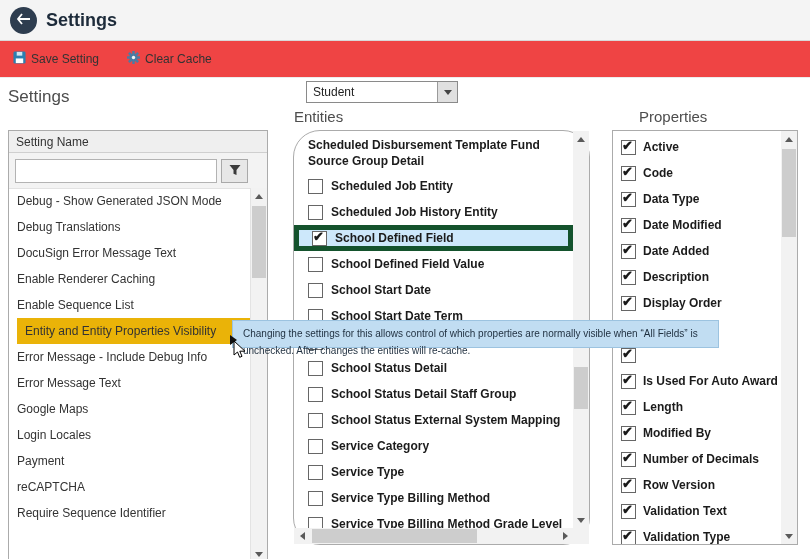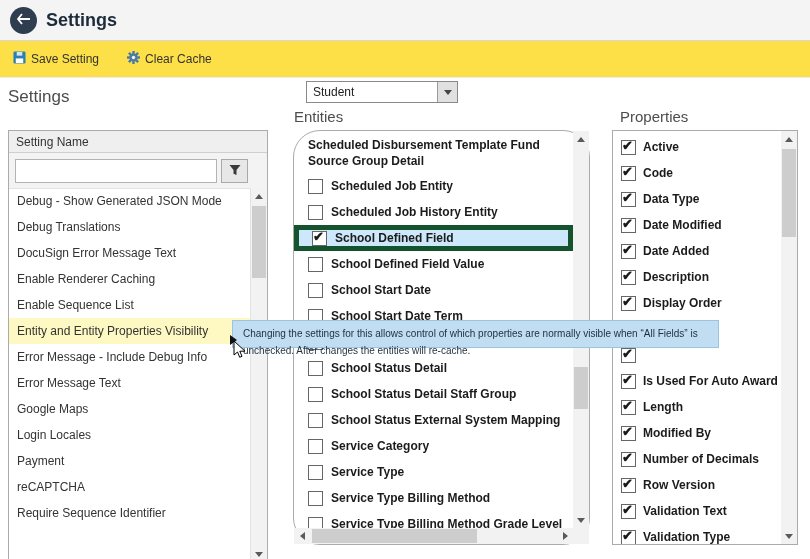--- a/index.html
+++ b/index.html
@@ -4,47 +4,47 @@
 <style>
   html,body{margin:0;padding:0;width:810px;height:559px;background:#fff;
     font-family:"Liberation Sans",sans-serif;position:relative;overflow:hidden;}
   
   #topbar{position:absolute;left:0;top:0;width:810px;height:41px;background:#f4f4f4;
     border-bottom:1px solid #d8d8d8;display:flex;align-items:center;box-sizing:border-box;}
   #back-btn{width:27px;height:27px;border-radius:50%;background:#2e3d4f;margin-left:10px;
     display:flex;align-items:center;justify-content:center;cursor:pointer;}
   #app-title{margin-left:9px;font-size:18px;font-weight:bold;color:#1d2b3a;}
   
-  #toolbar{position:absolute;left:0;top:41px;width:810px;height:37px;background:#fde047;
+  #toolbar{position:absolute;left:0;top:41px;width:810px;height:37px;background:#ef4444;
     border-bottom:1px solid #ececec;display:flex;align-items:center;gap:28px;
     padding-left:13px;box-sizing:border-box;}
   .tool-item{display:flex;align-items:center;gap:5px;font-size:12px;color:#333;cursor:pointer;}
   
   .panel-heading{position:absolute;color:#4d4d4d;}
   #settings-heading{left:8px;top:87px;font-size:17px;}
   #entities-heading{left:294px;top:108px;font-size:15px;}
-  #props-heading{left:620px;top:108px;font-size:15px;}
+  #props-heading{left:639px;top:108px;font-size:15px;}
   
   .listbox{position:absolute;background:#fff;border:1px solid #ababab;box-sizing:border-box;}
   #settings-list{left:8px;top:130px;width:260px;height:433px;}
   #entities-list{left:293px;top:130px;width:297px;height:415px;border-radius:27px;}
   #props-list{left:612px;top:130px;width:186px;height:415px;}
   
   #left-header{height:21px;background:#efefef;border-bottom:1px solid #cfcfcf;font-size:12px;
     color:#333;display:flex;align-items:center;padding-left:7px;}
   #filter-row{height:36px;background:#f3f3f3;border-bottom:1px solid #e2e2e2;display:flex;
     align-items:center;padding:0 6px;gap:4px;box-sizing:border-box;}
   #filter-input{width:192px;height:22px;border:1px solid #b3b3b3;background:#fff;font-size:12px;
     padding:0 4px;outline:none;}
   #filter-btn{width:27px;height:24px;background:#e7e7e7;border:1px solid #a9a9a9;display:flex;
     align-items:center;justify-content:center;cursor:pointer;box-sizing:border-box;}
   #settings-items{position:absolute;top:57px;left:0;right:0;bottom:0;overflow:hidden;}
   .l-item{height:26px;line-height:26px;padding-left:8px;font-size:12px;color:#333;
     white-space:nowrap;overflow:hidden;width:calc(100% - 16px);box-sizing:border-box;cursor:pointer;}
-  .l-item.selected{background:#fef9c3;}
+  .l-item.selected{background:#eab308;margin-left:8px;}
   
   #entities-items{position:absolute;top:0;left:0;right:16px;bottom:16px;padding-top:2px;overflow:hidden;}
   #props-items{position:absolute;top:0;left:0;right:16px;bottom:0;padding-top:3px;overflow:hidden;}
   .e-item{height:26px;display:flex;align-items:center;padding-left:14px;font-size:12px;
     font-weight:bold;color:#1b1b1b;white-space:nowrap;box-sizing:border-box;cursor:pointer;}
   .e-item.wrapped{display:block;height:40px;white-space:normal;line-height:16px;
     padding-top:4px;padding-right:22px;}
   .e-item.selected{background:#cde8fb;border:5px solid #14532d;padding-left:13px;}
   .p-item{padding-left:8px;}
   .cb{width:13px;height:13px;min-width:13px;border:1px solid #666;background:#fff;

